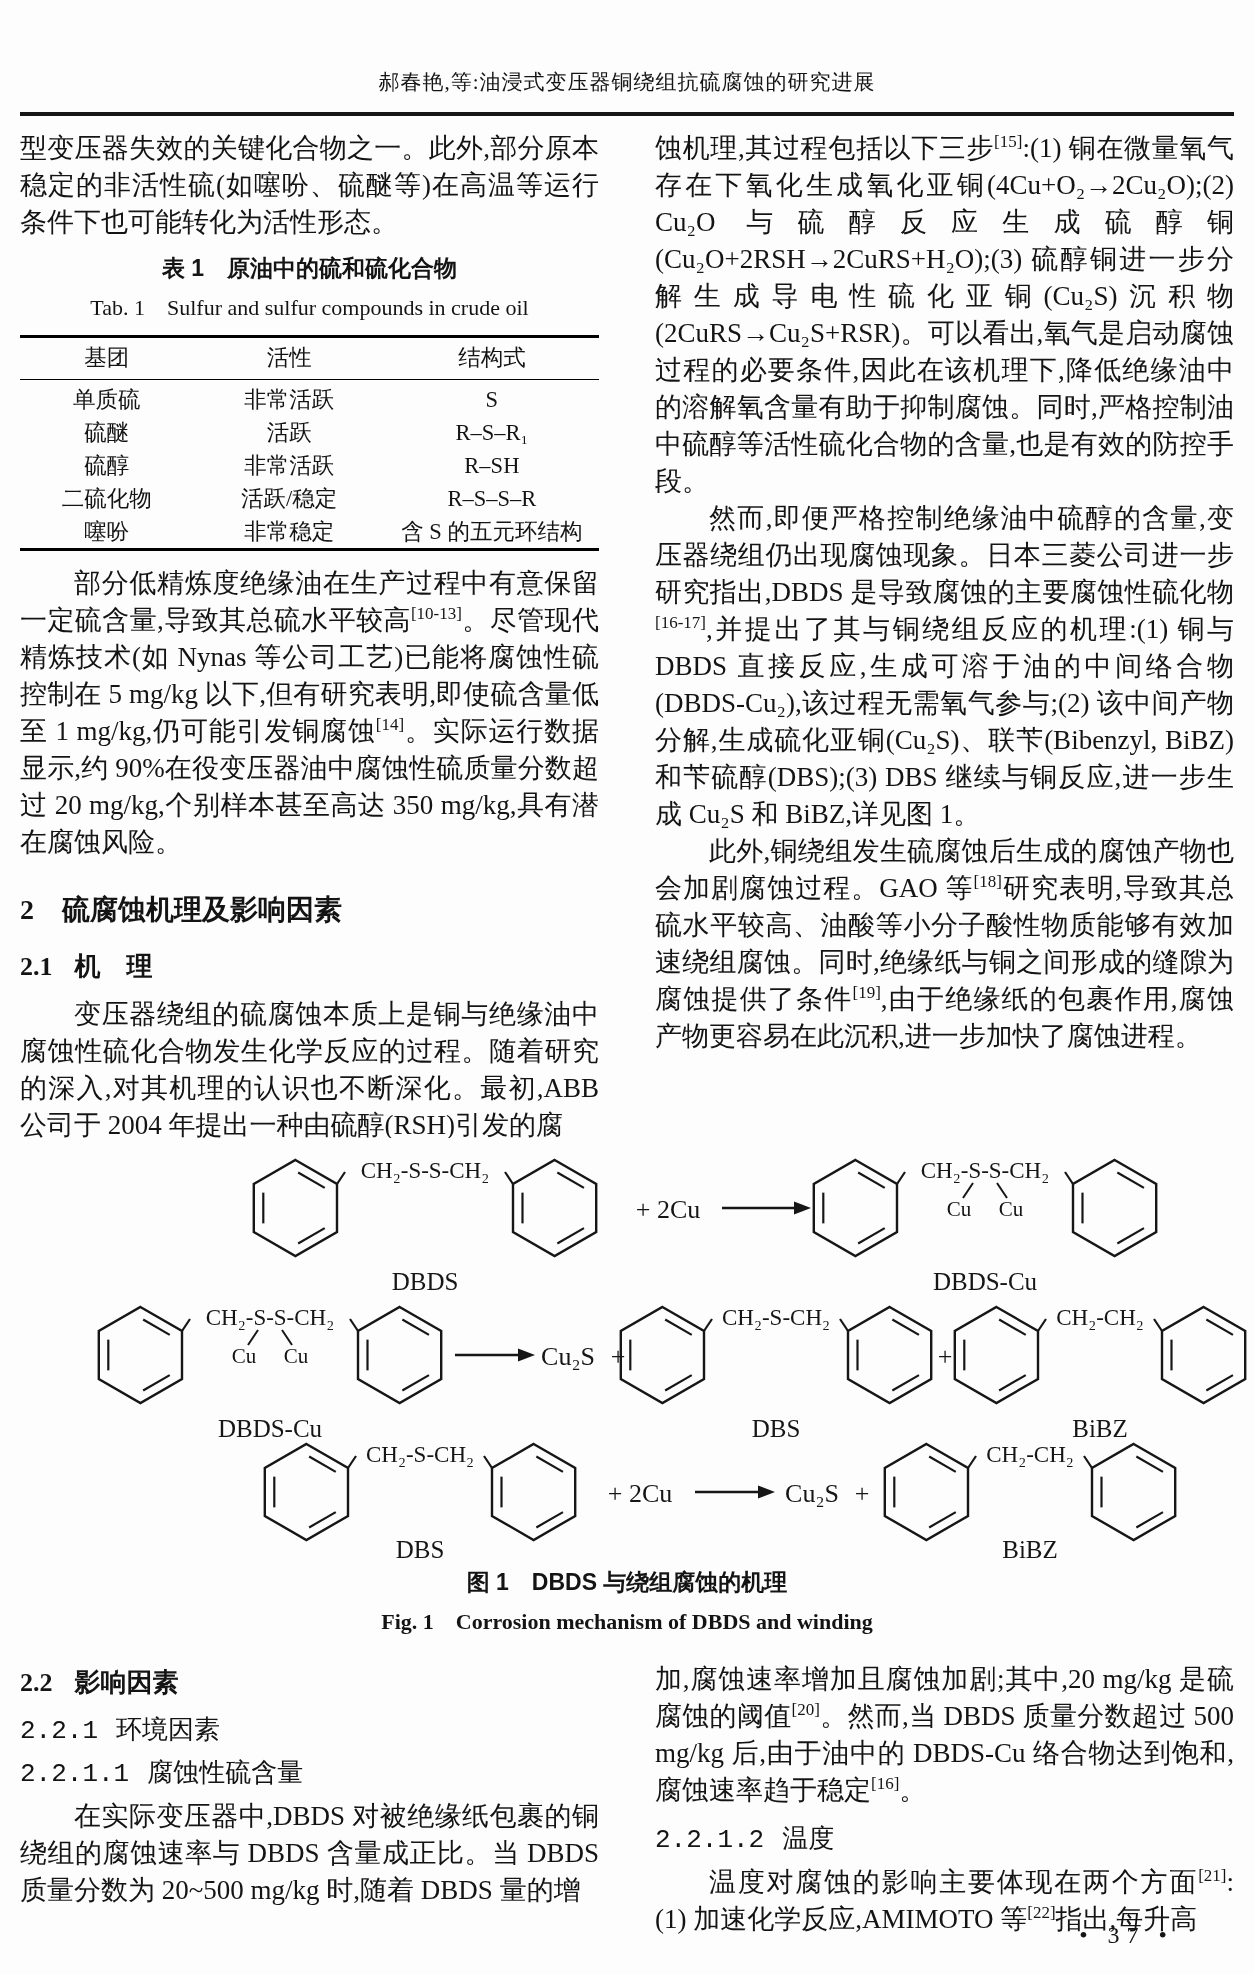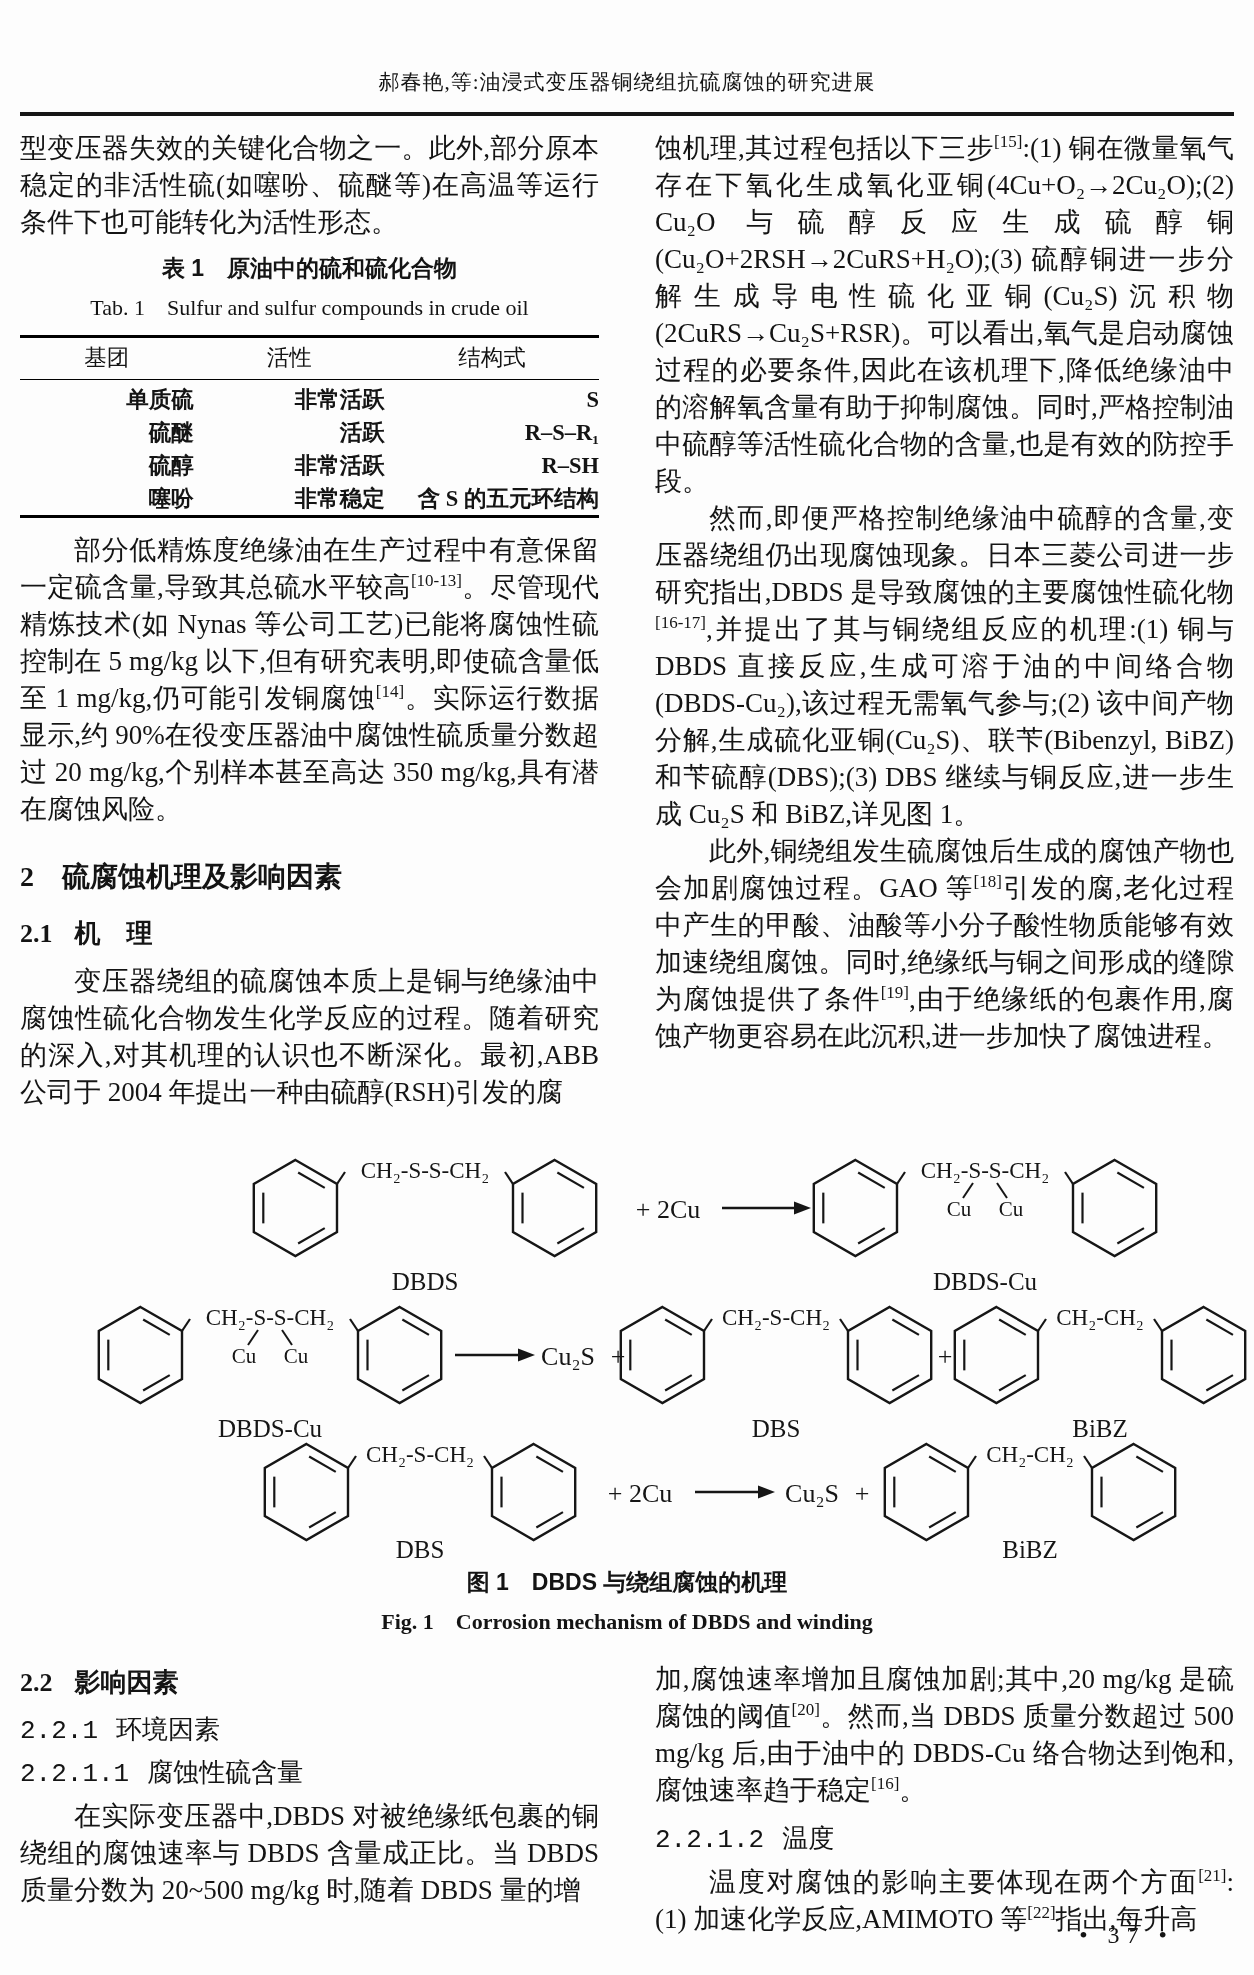--- a/index.html
+++ b/index.html
@@ -15,21 +15,21 @@
   .col { width: 579px; flex: 0 0 579px; }
   .cols.top { height: 1008px; margin-top: 14px; overflow: hidden; }
   .cols.bottom { margin-top: 24px; }
   p.body { font-size: 27px; line-height: 37px; text-align: justify; }
   p.ind { text-indent: 2em; }
   sup.ref { font-size: 17px; vertical-align: super; line-height: 0; letter-spacing: 0; }
   .tbl-title-zh { text-align: center; font-family: "Liberation Sans","DejaVu Sans",sans-serif; font-weight: bold; font-size: 23px; margin-top: 12px; }
   .tbl-title-en { text-align: center; font-weight: normal; font-size: 22px; margin: 9px 0 12px 0; }
   table.sulfur { width: 100%; border-collapse: collapse; border-top: 3px solid #000; border-bottom: 3px solid #000; font-size: 22.5px; }
   table.sulfur th { font-weight: normal; border-bottom: 1.5px solid #000; padding: 4px 0 6px 0; text-align: center; }
-  table.sulfur td { text-align: right; padding: 2px 0; line-height: 29px; font-weight: bold; }
+  table.sulfur td { text-align: center; padding: 2px 0; line-height: 29px; }
   table.sulfur tr:first-child td { padding-top: 5px; }
   table.sulfur tr:last-child td { padding-bottom: 2px; }
   h2.sec { font-family: "Liberation Sans","DejaVu Sans",sans-serif; font-weight: bold; font-size: 28px; margin: 30px 0 20px 0; }
   h2.sec .num { font-family: "Liberation Serif",serif; margin-right: 28px; }
   h3.sub { font-family: "Liberation Sans","DejaVu Sans",sans-serif; font-weight: bold; font-size: 26px; margin: 12px 0 12px 0; }
   h3.sub .num { font-family: "Liberation Serif",serif; margin-right: 22px; }
   h4.kai { font-size: 26px; font-weight: normal; margin: 8px 0 8px 0; }
   h4.kai .num { margin-right: 18px; font-family: Liberation Mono, monospace; }
   .figure { margin-top: 2px; }
   .figure svg { display: block; }
@@ -73,41 +73,46 @@
             <td>硫醚</td>
             <td>活跃</td>
             <td>R–S–R₁</td>
           </tr>
           <tr>
             <td>硫醇</td>
             <td>非常活跃</td>
             <td>R–SH</td>
           </tr>
           <tr>
+            <td>二硫化物</td>
+            <td>活跃/稳定</td>
+            <td>R–S–S–R</td>
+          </tr>
+          <tr>
             <td>噻吩</td>
             <td>非常稳定</td>
             <td>含 S 的五元环结构</td>
           </tr>
         </tbody>
       </table>
 
       <p class="body ind" style="margin-top:14px"><span>部分低精炼度绝缘油在生产过程中有意保留一定硫含量,导致其总硫水平较高</span><sup class="ref">[10-13]</sup><span>。尽管现代精炼技术(如 Nynas 等公司工艺)已能将腐蚀性硫控制在 5 mg/kg 以下,但有研究表明,即使硫含量低至 1 mg/kg,仍可能引发铜腐蚀</span><sup class="ref">[14]</sup><span>。实际运行数据显示,约 90%在役变压器油中腐蚀性硫质量分数超过 20 mg/kg,个别样本甚至高达 350 mg/kg,具有潜在腐蚀风险。</span></p>
 
       <h2 class="sec"><span class="num">2</span><span>硫腐蚀机理及影响因素</span></h2>
       <h3 class="sub"><span class="num">2.1</span><span>机　理</span></h3>
 
       <p class="body ind"><span>变压器绕组的硫腐蚀本质上是铜与绝缘油中腐蚀性硫化合物发生化学反应的过程。随着研究的深入,对其机理的认识也不断深化。最初,ABB 公司于 2004 年提出一种由硫醇(RSH)引发的腐</span></p>
     </div>
 
     <div class="col">
       <p class="body"><span>蚀机理,其过程包括以下三步</span><sup class="ref">[15]</sup><span>:(1) 铜在微量氧气存在下氧化生成氧化亚铜(4Cu+O₂→2Cu₂O);(2) Cu₂O 与硫醇反应生成硫醇铜(Cu₂O+2RSH→2CuRS+H₂O);(3) 硫醇铜进一步分解生成导电性硫化亚铜(Cu₂S)沉积物(2CuRS→Cu₂S+RSR)。可以看出,氧气是启动腐蚀过程的必要条件,因此在该机理下,降低绝缘油中的溶解氧含量有助于抑制腐蚀。同时,严格控制油中硫醇等活性硫化合物的含量,也是有效的防控手段。</span></p>
 
       <p class="body ind"><span>然而,即便严格控制绝缘油中硫醇的含量,变压器绕组仍出现腐蚀现象。日本三菱公司进一步研究指出,DBDS 是导致腐蚀的主要腐蚀性硫化物</span><sup class="ref">[16-17]</sup><span>,并提出了其与铜绕组反应的机理:(1) 铜与 DBDS 直接反应,生成可溶于油的中间络合物(DBDS-Cu₂),该过程无需氧气参与;(2) 该中间产物分解,生成硫化亚铜(Cu₂S)、联苄(Bibenzyl, BiBZ)和苄硫醇(DBS);(3) DBS 继续与铜反应,进一步生成 Cu₂S 和 BiBZ,详见图 1。</span></p>
 
-      <p class="body ind"><span>此外,铜绕组发生硫腐蚀后生成的腐蚀产物也会加剧腐蚀过程。GAO 等</span><sup class="ref">[18]</sup><span>引发的腐,老化过程中产生的甲酸、油酸等小分子酸性物质能够有效加速绕组腐蚀。同时,绝缘纸与铜之间形成的缝隙为腐蚀提供了条件</span><sup class="ref">[19]</sup><span>,由于绝缘纸的包裹作用,腐蚀产物更容易在此沉积,进一步加快了腐蚀进程。</span></p>
+      <p class="body ind"><span>此外,铜绕组发生硫腐蚀后生成的腐蚀产物也会加剧腐蚀过程。GAO 等</span><sup class="ref">[18]</sup><span>研究表明,导致其总硫水平较高、油酸等小分子酸性物质能够有效加速绕组腐蚀。同时,绝缘纸与铜之间形成的缝隙为腐蚀提供了条件</span><sup class="ref">[19]</sup><span>,由于绝缘纸的包裹作用,腐蚀产物更容易在此沉积,进一步加快了腐蚀进程。</span></p>
     </div>
   </div>
 
   <div class="figure">
     <svg id="fig-svg" width="1254" height="425" viewBox="0 0 1254 425" xmlns="http://www.w3.org/2000/svg">
         <polygon points="295.4,20 337,44 337,92 295.4,116 253.79999999999998,92 253.79999999999998,44" fill="none" stroke="#161616" stroke-width="2.4"></polygon>
         <line x1="298.135362820191" y1="32.54571819582323" x2="324.75936282019103" y2="47.905718195823226" stroke="#161616" stroke-width="2.2"></line>
         <line x1="324.75936282019103" y1="88.09428180417676" x2="298.135362820191" y2="103.45428180417677" stroke="#161616" stroke-width="2.2"></line>
         <line x1="263.29999999999995" y1="83.36" x2="263.29999999999995" y2="52.64" stroke="#161616" stroke-width="2.2"></line>
         <polygon points="554.6,20 596.2,44 596.2,92 554.6,116 513,92 513,44" fill="none" stroke="#161616" stroke-width="2.4"></polygon>

